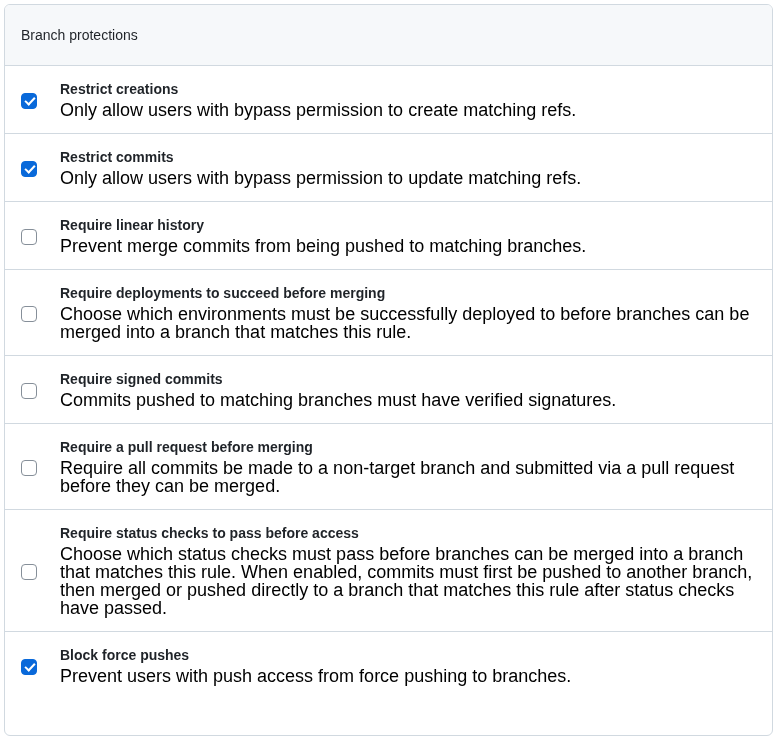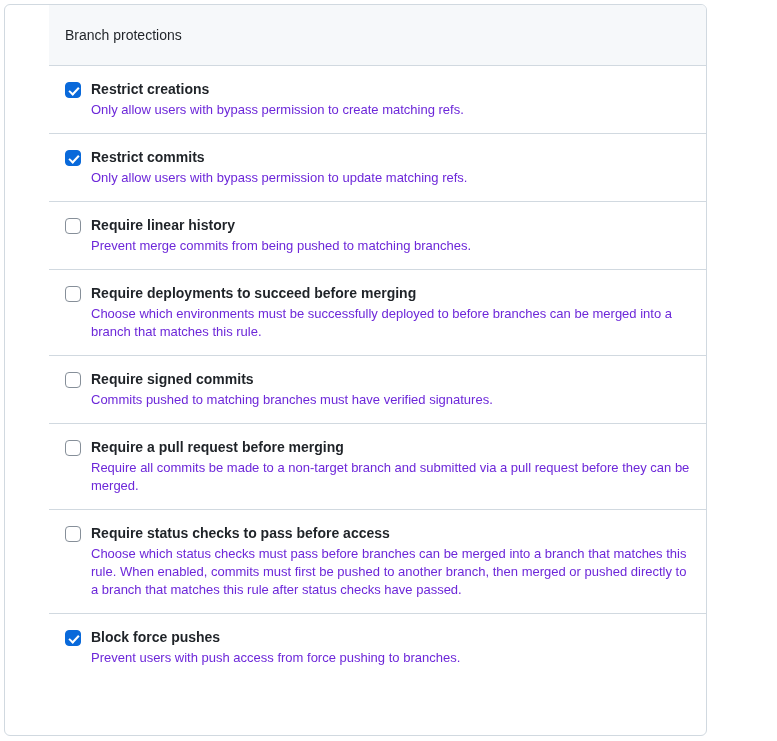--- a/index.html
+++ b/index.html
@@ -11,28 +11,27 @@
     width: 777px;
     height: 741px;
     font-family: "Liberation Sans", sans-serif;
     -webkit-font-smoothing: antialiased;
   }
 
   .card {
     position: absolute;
     left: 4px;
     top: 4px;
-    width: 703px;
+    width: 769px;
     height: 732px;
     box-sizing: border-box;
     border: 1px solid #d1d9e0;
     border-radius: 6px;
     background: #ffffff;
     overflow: hidden;
-    padding-left: 44px;
   }
 
   .card-header {
     box-sizing: border-box;
     height: 61px;
     background: #f6f8fa;
     border-bottom: 1px solid #d1d9e0;
     display: flex;
     align-items: center;
     padding: 0 16px;
@@ -45,24 +44,25 @@
     font-weight: 400;
   }
 
   .rows {
     display: block;
   }
 
   .rule-row {
     box-sizing: border-box;
     display: flex;
-    align-items: flex-start;
+    align-items: center;
     padding: 14px 16px 14px 16px;
     border-bottom: 1px solid #d1d9e0;
     background: #ffffff;
+    gap: 13px;
   }
   .rule-row:last-child {
     border-bottom: none;
   }
 
   .checkbox {
     flex: 0 0 auto;
     width: 16px;
     height: 16px;
     margin-top: 2px;
@@ -96,23 +96,23 @@
 
   .rule-label {
     font-size: 14px;
     line-height: 19px;
     font-weight: 700;
     color: #1f2328;
     margin-bottom: 2px;
   }
 
   .rule-desc {
-    font-size: 13px;
+    font-size: 18px;
     line-height: 18px;
-    color: #6d28d9;
+    color: #000000;
     max-width: 716px;
   }
 </style>
 </head>
 <body>
 
 <div class="card">
 
   <div class="card-header">
     <div class="card-title">Branch protections</div>

